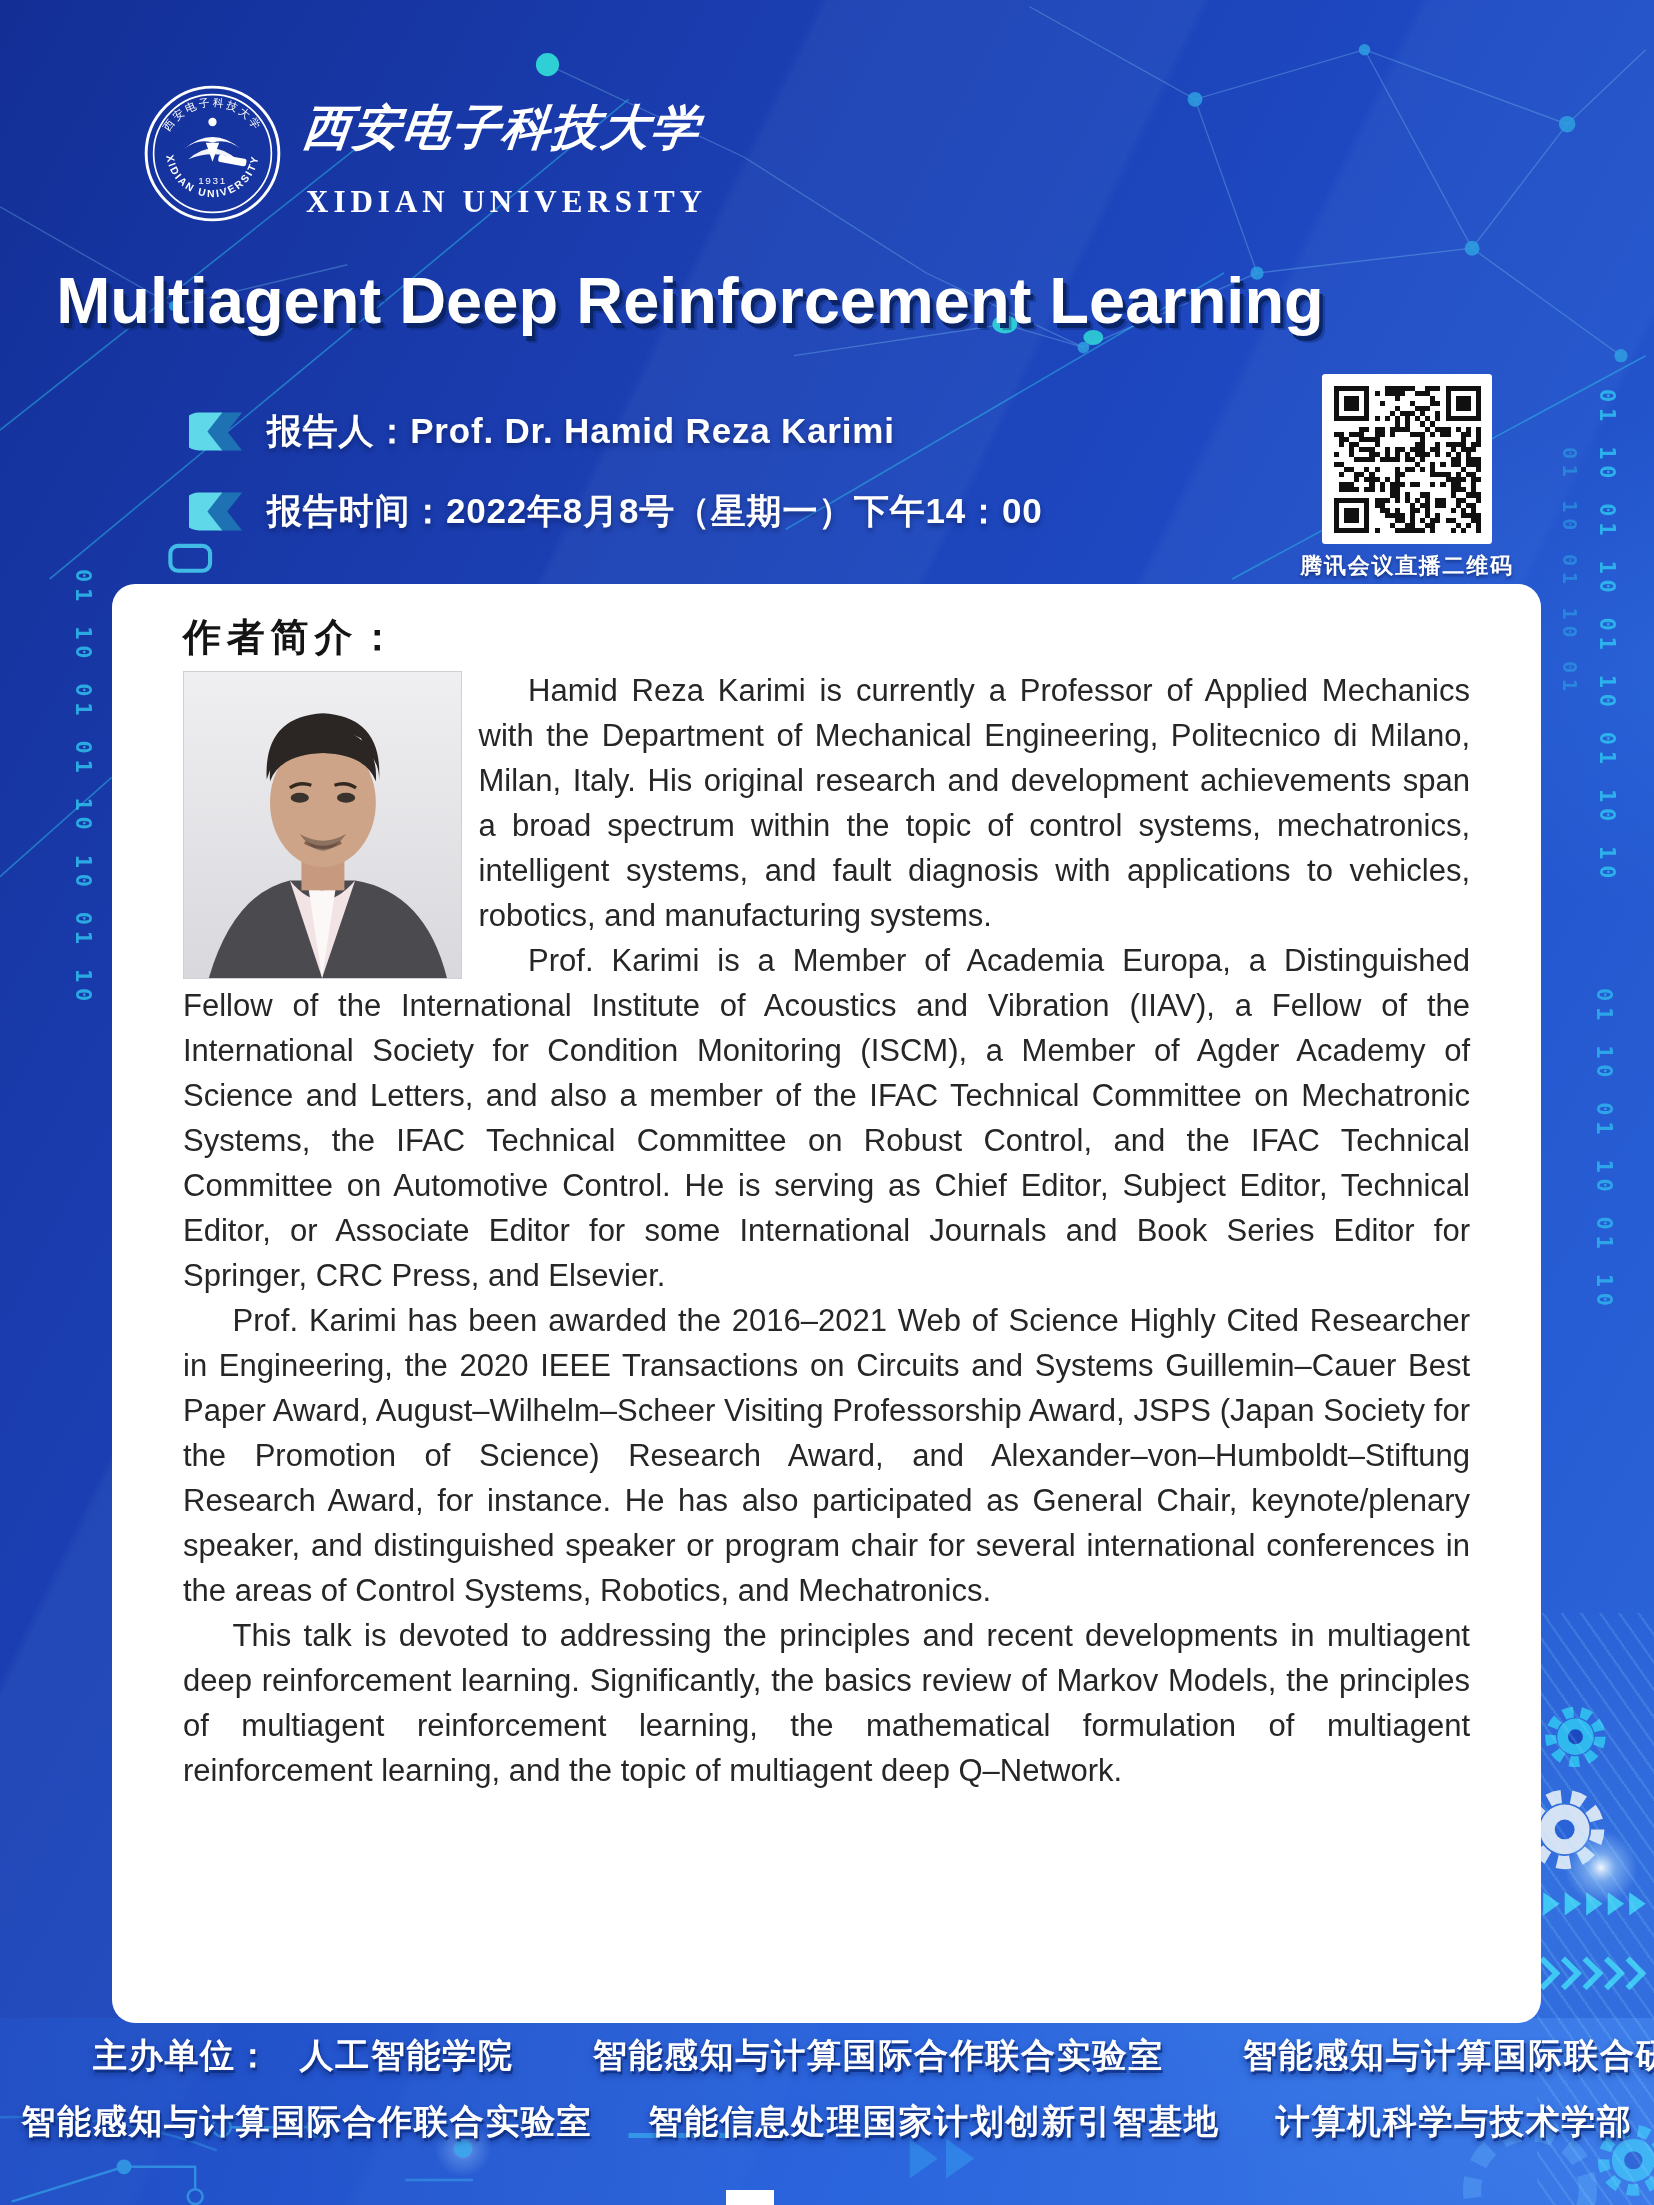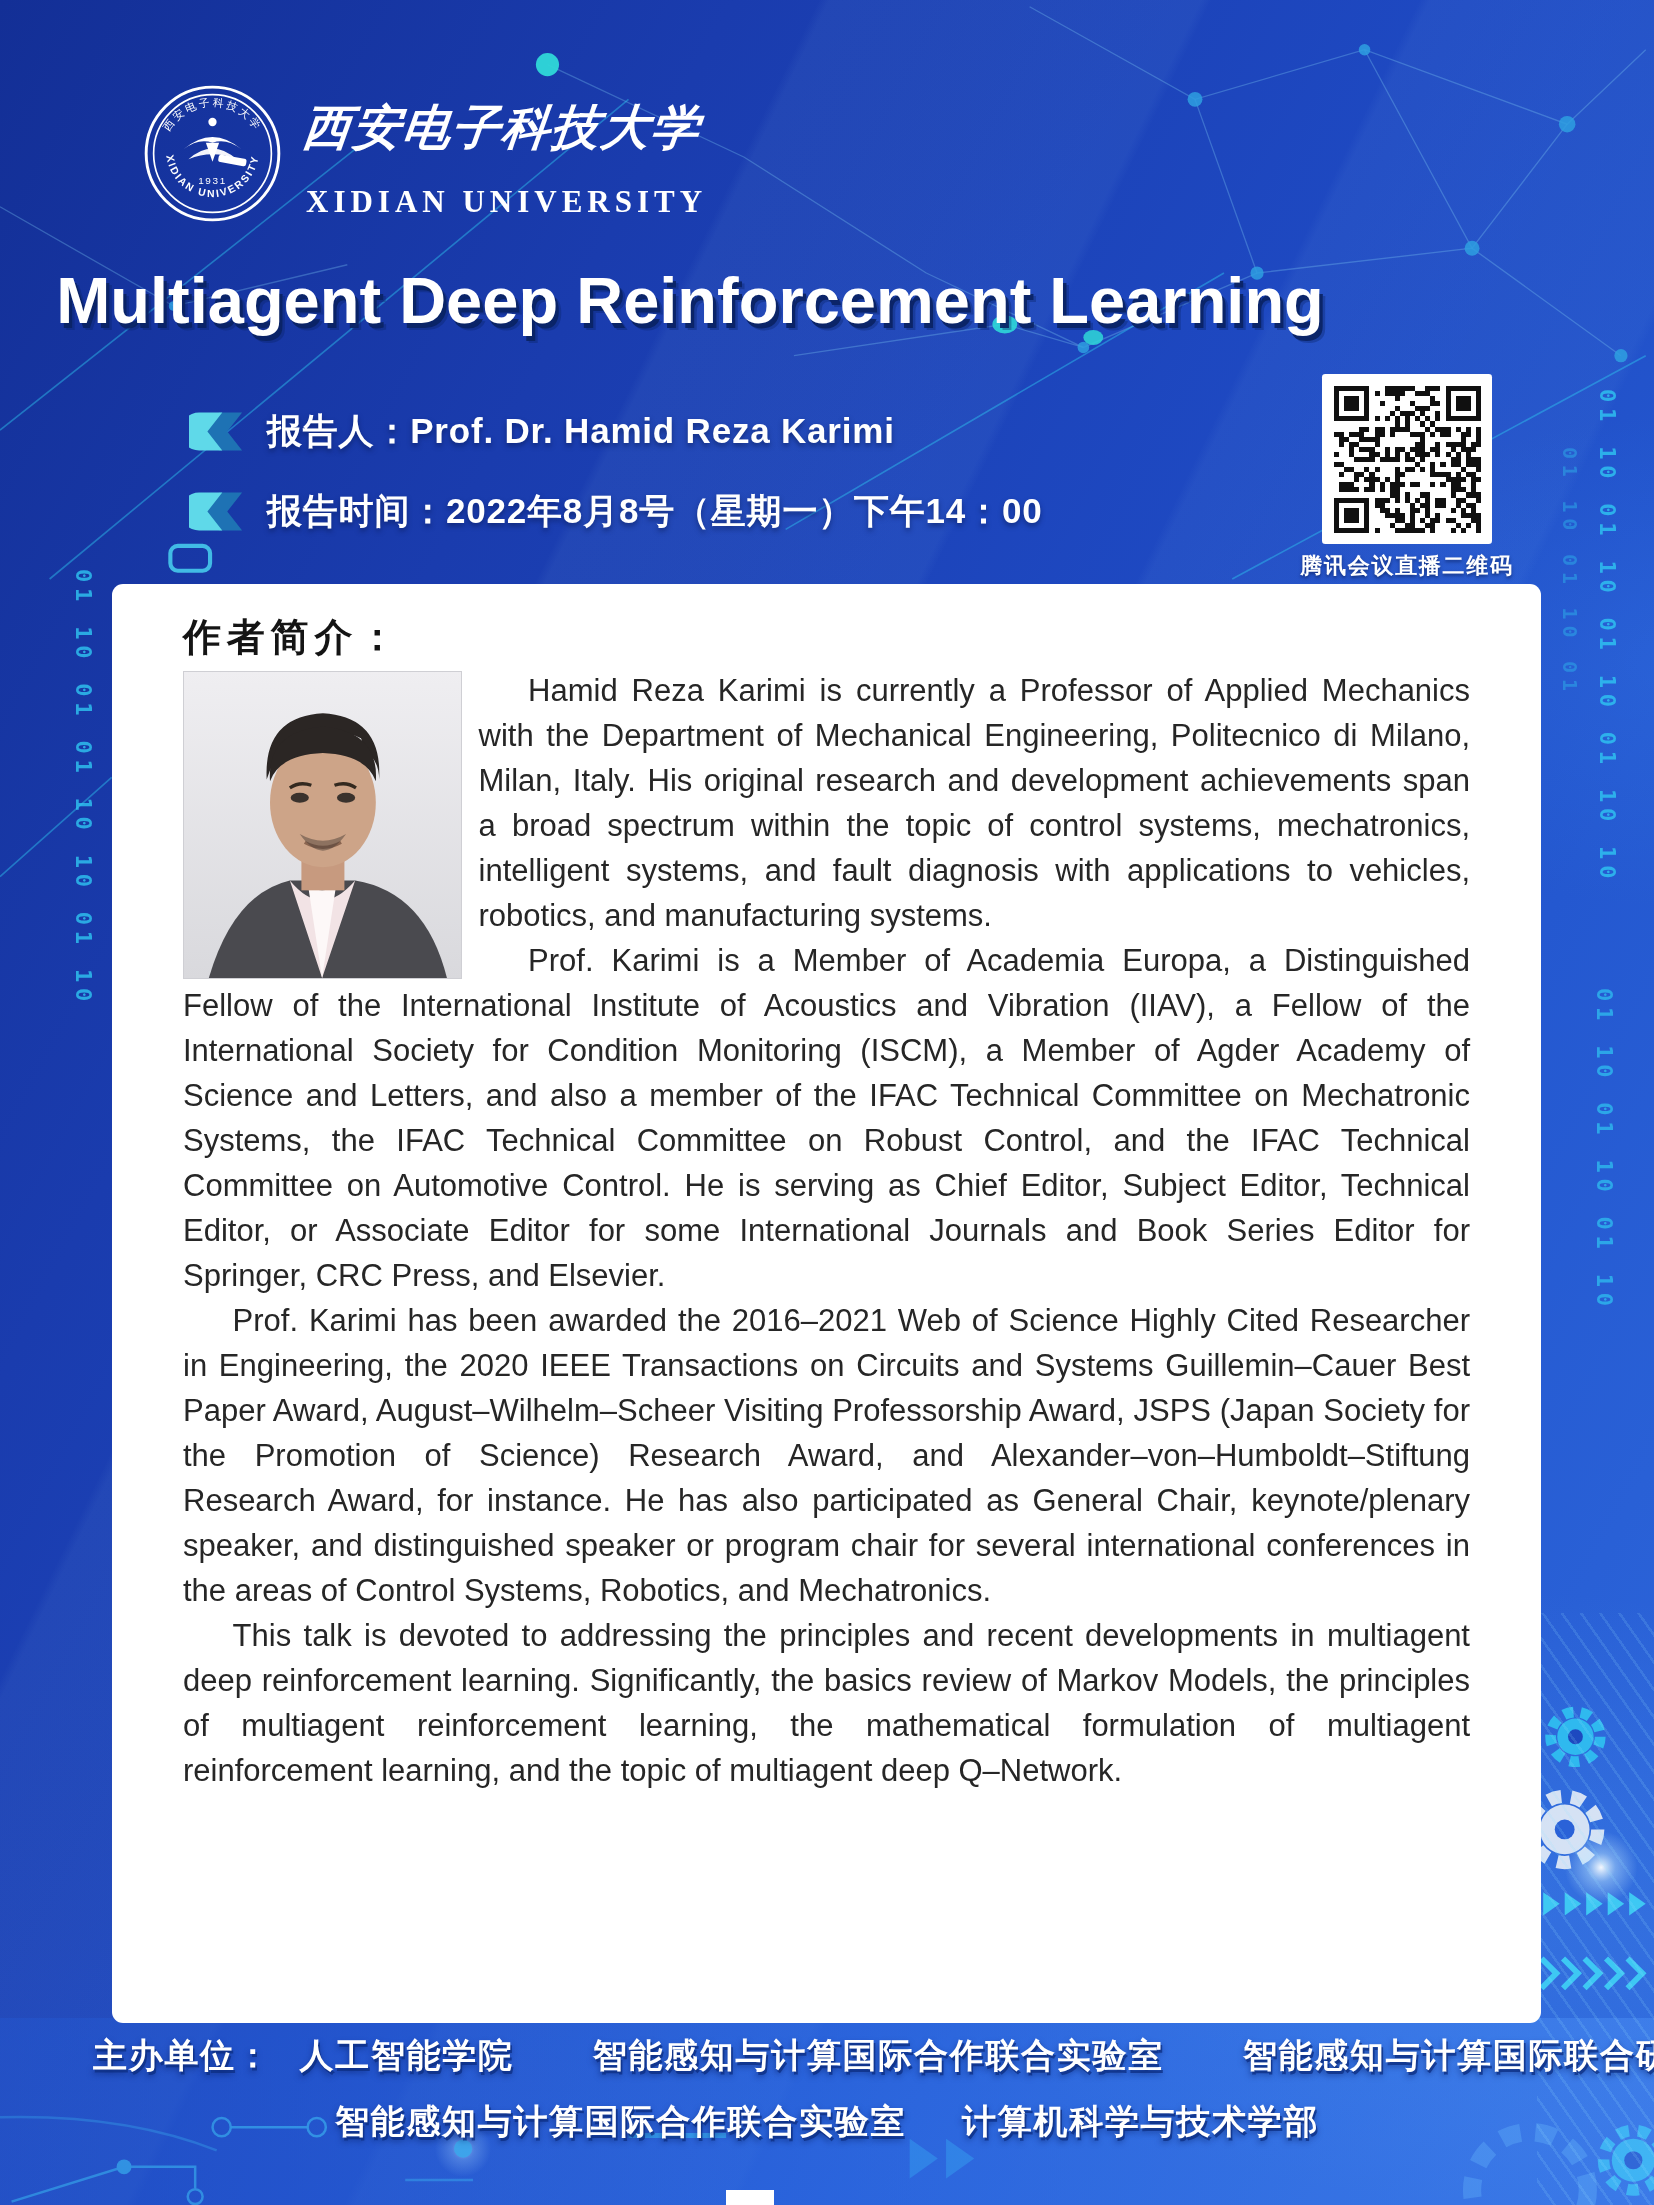--- a/index.html
+++ b/index.html
@@ -36,21 +36,21 @@
   .meta-ic{margin-right:23px; flex:0 0 auto;}
   .meta-text{font-size:35px; font-weight:bold; color:#fff; letter-spacing:0.8px; white-space:nowrap;
        text-shadow:0 2.5px 5px rgba(5,20,70,.5);}
   
   .qr{position:absolute; left:1322px; top:374px; width:170px;}
   .qr-box{width:147px; height:147px; background:#fff; padding:11.6px; border-radius:3.3px;}
   .qr-caption{position:absolute; left:50%; top:177px; transform:translateX(-50%); white-space:nowrap;
        font-size:22px; font-weight:bold; color:#fff; letter-spacing:1.7px; text-shadow:0 1.7px 3.3px rgba(5,20,70,.6);}
   
   .card{position:absolute; left:112px; top:584px; width:1429px; height:1439px; background:#fff;
-       border-radius:11px; padding:28px 71px 0 71px; box-sizing:border-box; overflow:hidden;}
+       border-radius:23px; padding:28px 71px 0 71px; box-sizing:border-box; overflow:hidden;}
   .sec-heading{font-size:38px; font-weight:800; color:#141414; letter-spacing:5.8px; margin:0 0 5px 0;}
   .sec-heading.second{margin-top:8.3px; margin-bottom:5px;}
   .bio-flow{font-size:31px; line-height:45px; color:#262626; text-align:justify;}
   .bio-flow p{margin:0; text-indent:1.6em;}
   .photo{float:left; width:277px; height:306px; margin:3.3px 16.5px 0 0; border:0.8px solid #cfcfd4;}
   .abstract-text{font-size:31px; line-height:45px; color:#262626; text-align:justify; margin:0; text-indent:1.6em;}
   
   .footer{position:absolute; left:0; top:2033px; width:1654px; color:#fff; font-weight:bold;}
   .f-line{display:flex; white-space:nowrap; font-size:34px; letter-spacing:1.7px;
        text-shadow:1.7px 2.5px 0 rgba(12,45,130,.75), 0 4.1px 6.6px rgba(5,25,90,.6);}
@@ -654,19 +654,20 @@
 
   <div class="footer">
     <div class="f-line f-line1">
       <span class="lbl">主办单位：</span>
       <span>人工智能学院</span>
       <span>智能感知与计算国际合作联合实验室</span>
       <span>智能感知与计算国际联合研究中心</span>
     </div>
     <div class="f-line f-line2">
       <span>智能感知与计算国际合作联合实验室</span>
+      <span>智能信息处理国家计划创新引智基地</span>
       <span>计算机科学与技术学部</span>
     </div>
   </div>
 
   <div class="white-chip"></div>
 </div>
 
 
 </body></html>

